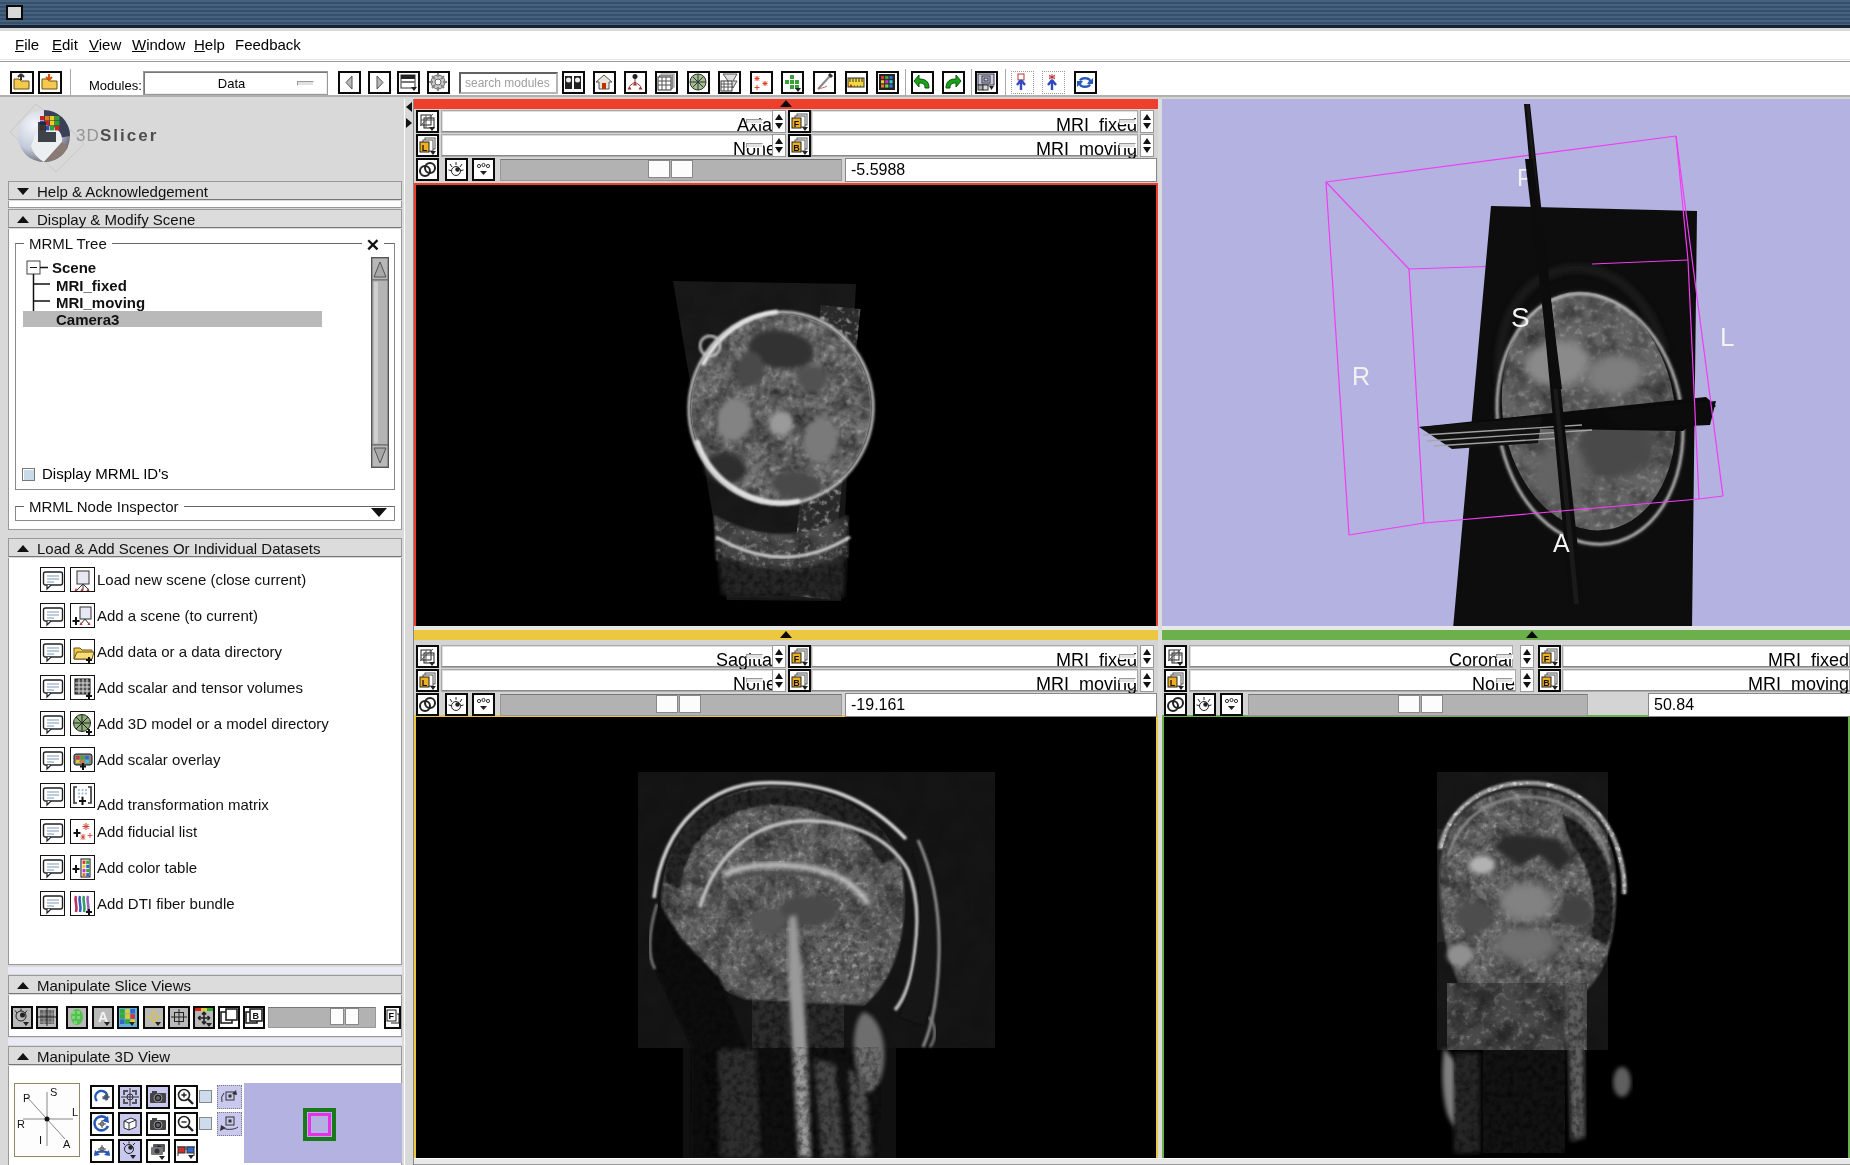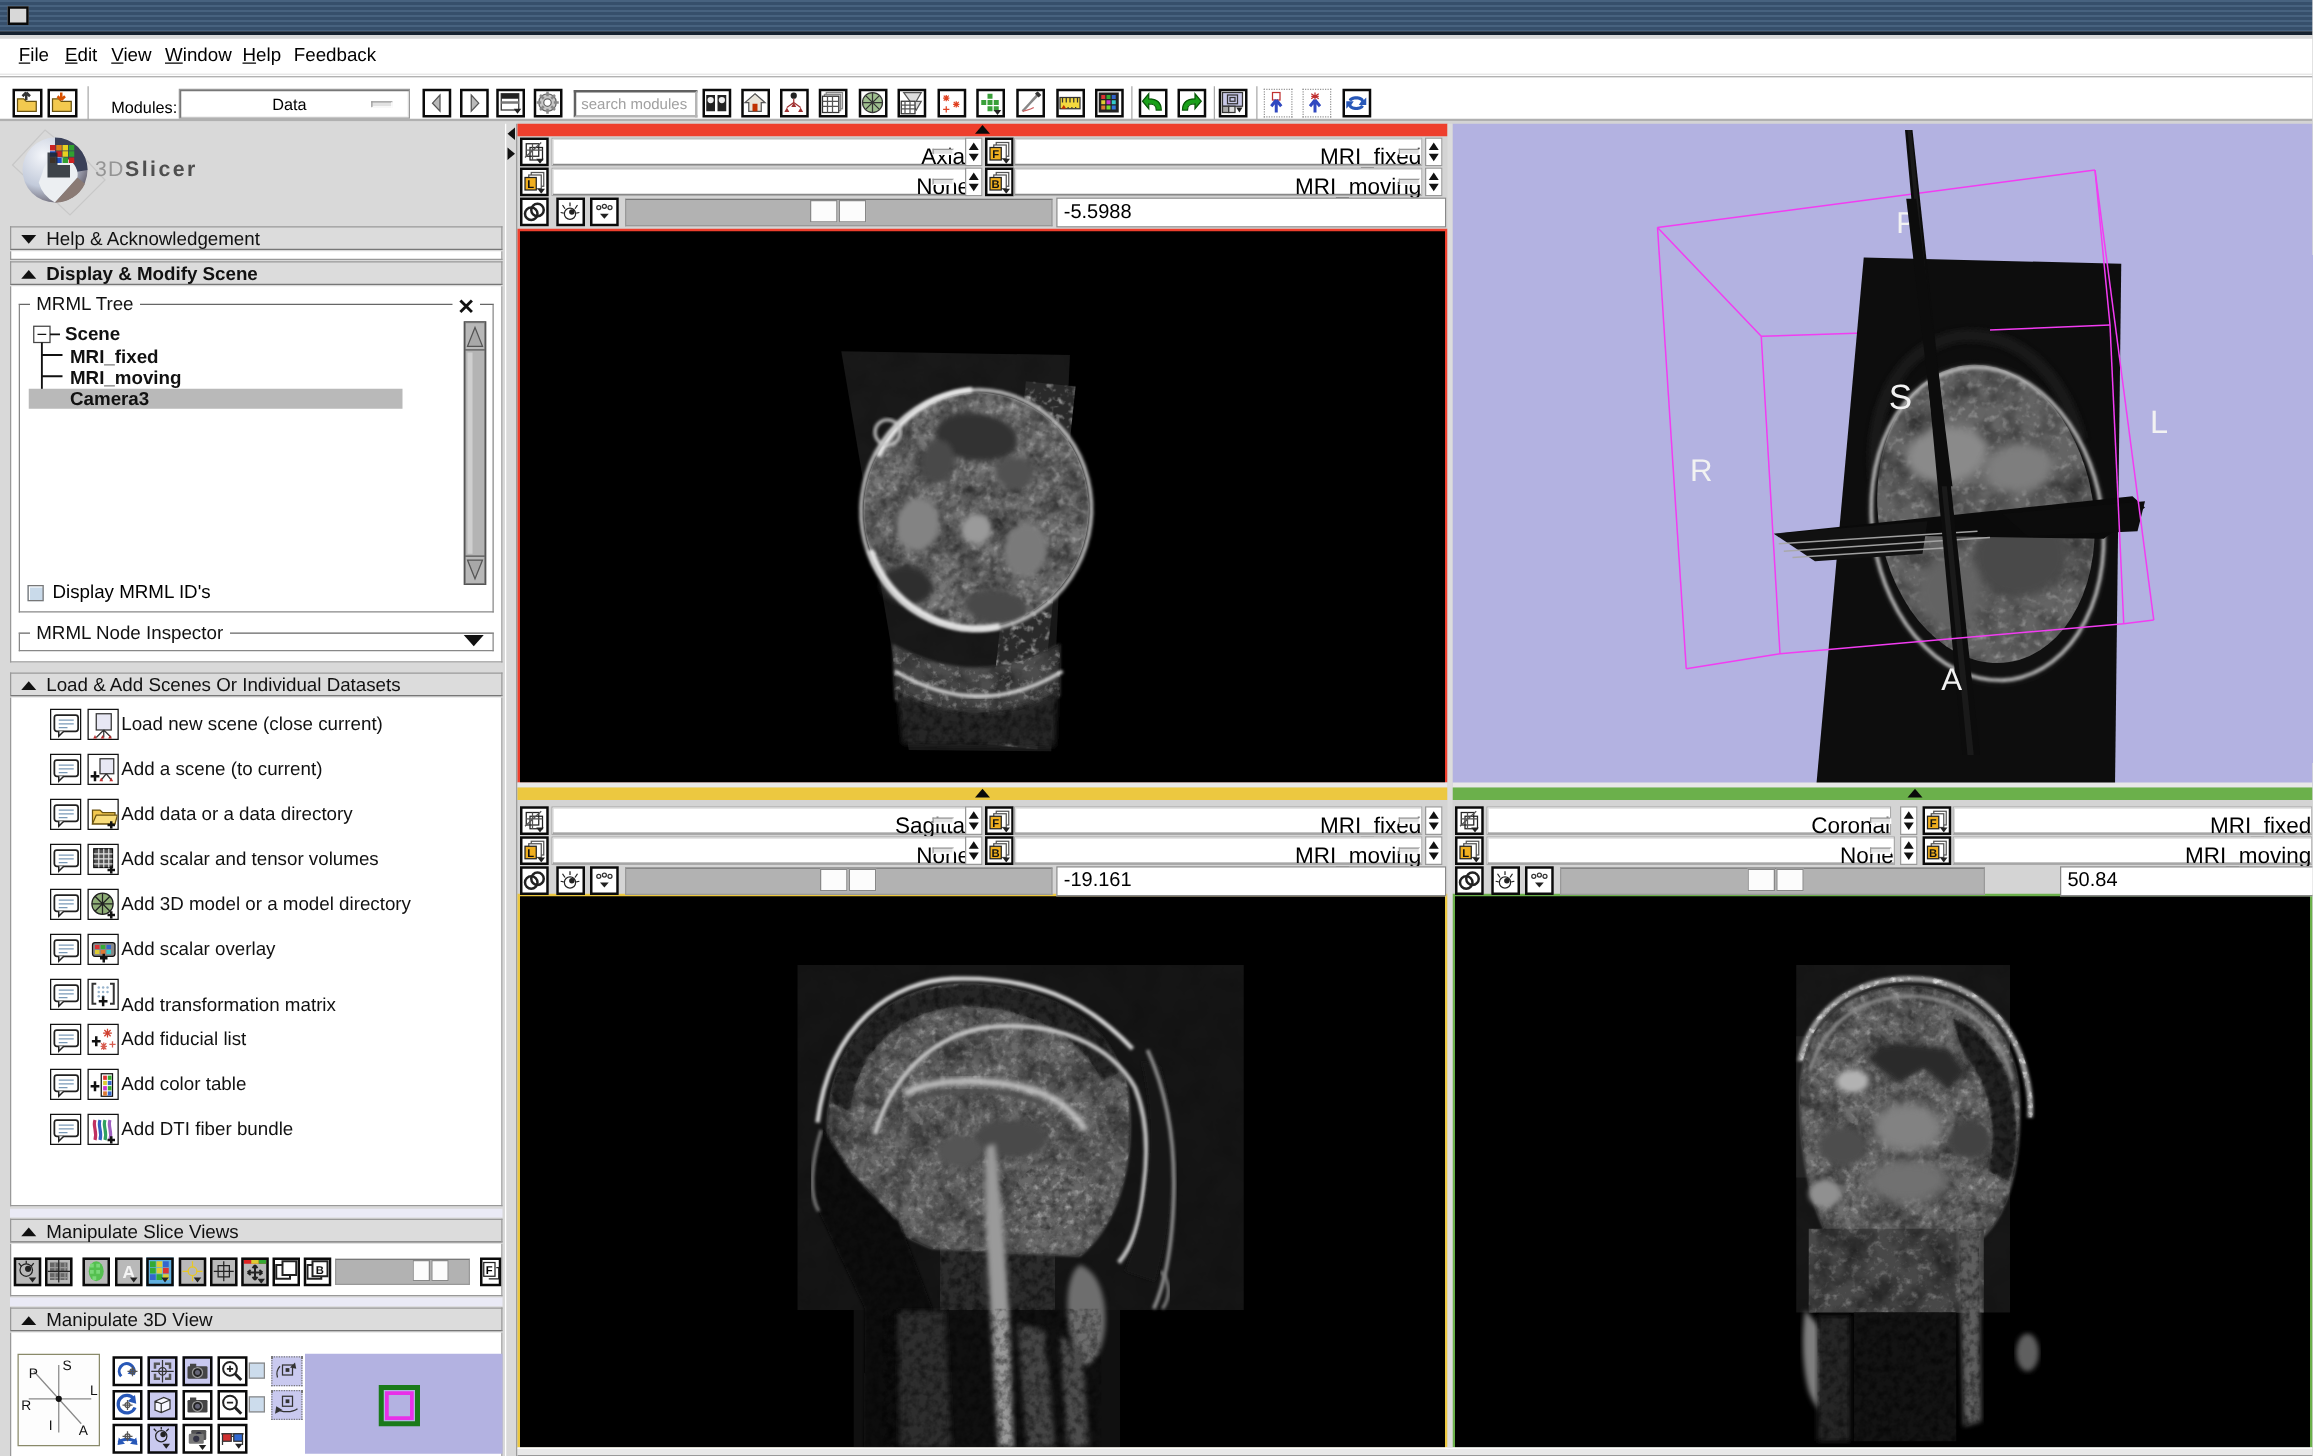--- a/index.html
+++ b/index.html
@@ -82,21 +82,21 @@
       <path d="M2 18 L8 23 L2 28 Z" fill="#111"></path>
     </svg>
   <div id="logo" class="abs" style="left:6px; top:100px; width:380px; height:78px;"></div>
 
   <div class="sechdr" style="top:181px;">
       <div class="tri tridn"></div>
       <div class="lbl">Help &amp; Acknowledgement</div>
     </div>
   <div class="secbody" style="top:201px; height:7px;"></div>
 
-  <div class="sechdr" style="top:209px;font-weight:bold;">
+  <div class="sechdr" style="top:209px;">
       <div class="tri triup"></div>
       <div class="lbl">Display &amp; Modify Scene</div>
     </div>
   <div class="secbody" style="top:229px; height:301px;"></div>
 
   <div class="grpbox" style="left:15px; top:243px; width:380px; height:247px; background:#fff;">
     <div class="grplbl">MRML Tree</div>
     <div style="position:absolute; right:10px; top:-9px; background:#fff; font-size:17px; font-weight:bold; padding:0 4px; color:#111;">✕</div>
   </div>
   <svg class="abs" style="left:0; top:0;" width="412" height="540" viewBox="0 0 412 540">

